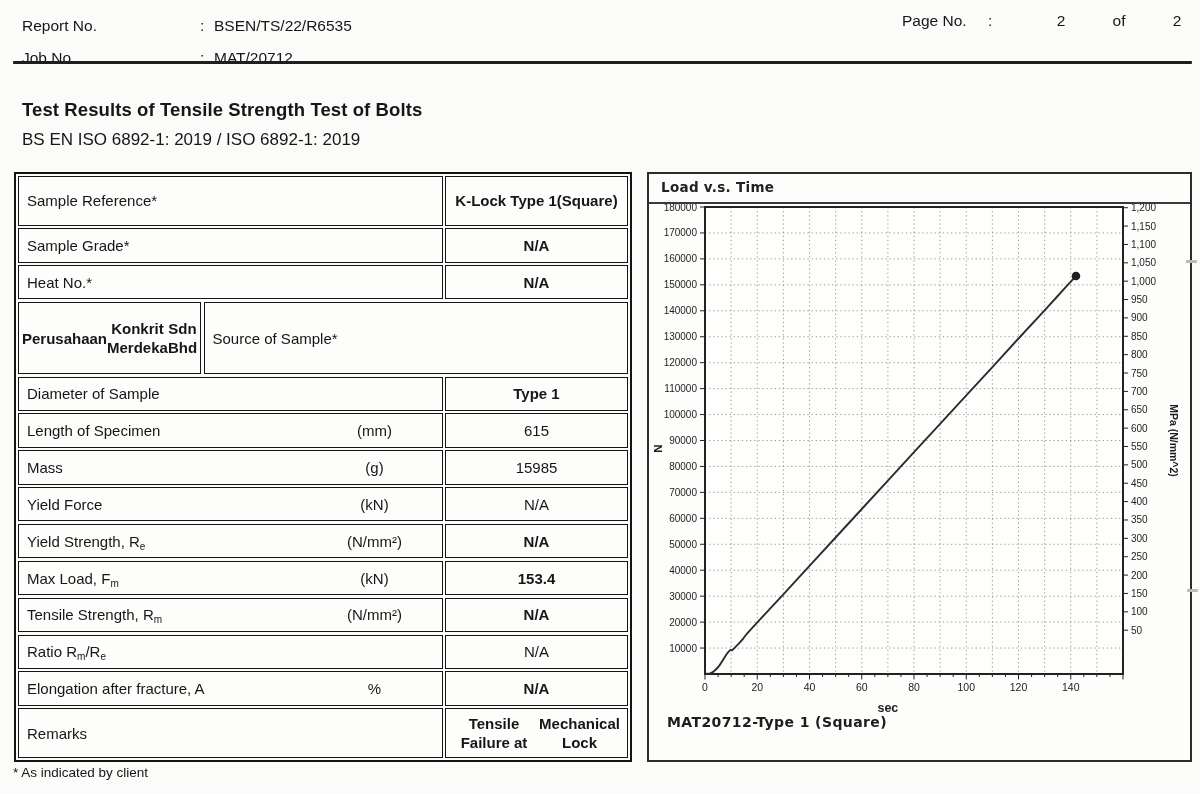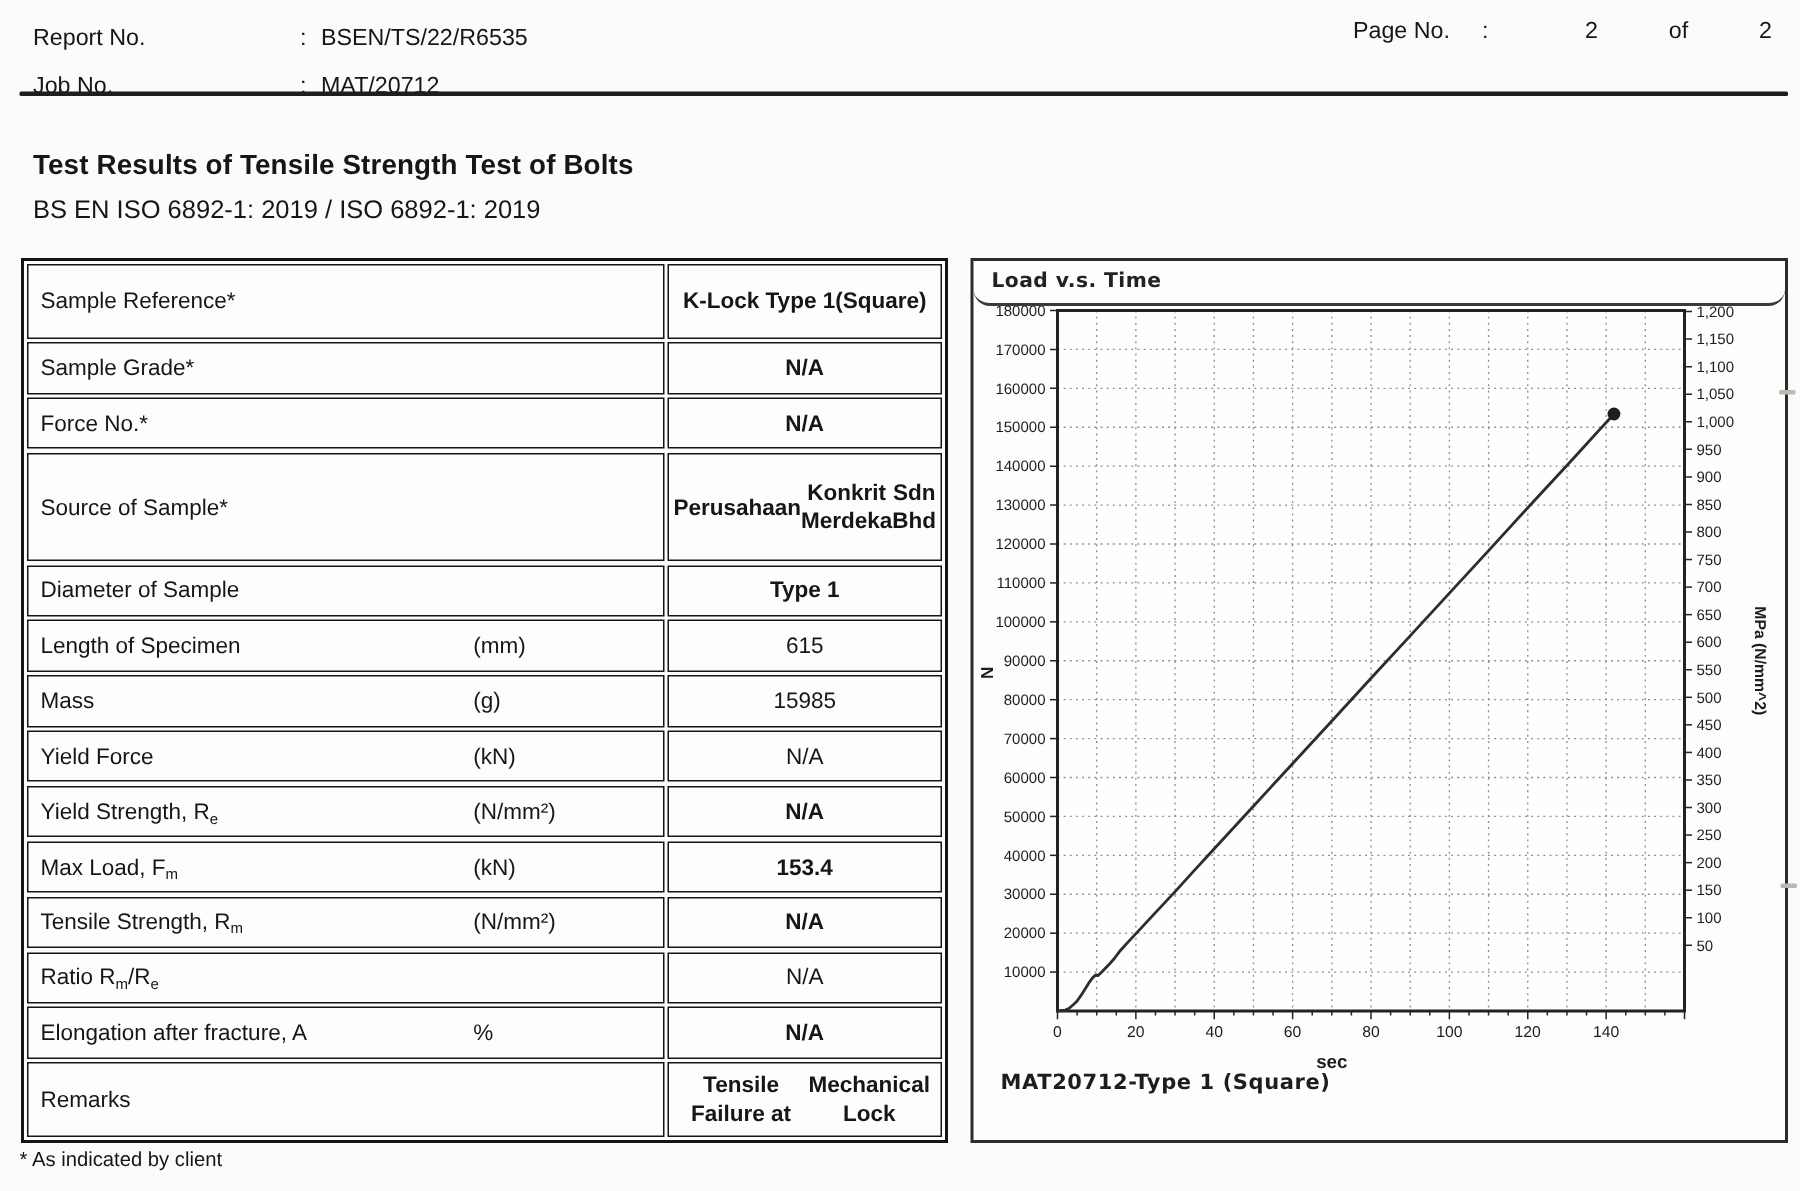--- a/index.html
+++ b/index.html
@@ -26,33 +26,33 @@
   .doc-sub{left:22px;top:130px;font-size:17px;}
   
   .tbl{left:14px;top:172px;width:618px;height:590px;box-sizing:border-box;
        border:2.5px solid #141414;padding:2px;background:#fcfcfb;
        display:flex;flex-direction:column;gap:2.5px;}
   .trow{display:flex;gap:2.5px;min-height:0;}
   .tcell{border:1.5px solid #141414;box-sizing:border-box;background:#fdfdfc;
          display:flex;align-items:center;font-size:15px;line-height:19px;}
   .c-left{flex:1;padding:3px 8px;}
   .c-left .lbl{flex:1;text-align:left;}
-  .c-left .unit{width:118px;}
+  .c-left .unit{width:118px;text-align:center;}
   .c-right{width:183px;justify-content:center;text-align:center;padding:3px 5px;
            flex-direction:row;}
   .c-right.bold{font-weight:bold;}
   sub{font-size:10px;vertical-align:-3px;line-height:0;}
   .footnote{left:13px;top:765px;font-size:13.5px;}
   
   .chart-box{left:647px;top:172px;width:545px;height:590px;box-sizing:border-box;
              border:2px solid #2c2c2c;background:#fdfdfc;}
   .chart-title{position:absolute;left:0;top:0;width:100%;height:30px;box-sizing:border-box;
                border-bottom:2px solid #3a3a3a;padding:5px 0 0 12px;
                font-family:"DejaVu Sans",sans-serif;font-weight:bold;font-size:13.5px;
-               letter-spacing:.3px;color:#222;border-radius:11px;}
+               letter-spacing:.3px;color:#222;}
   .chart-svg{position:absolute;left:0;top:0;}
   .chart-caption{position:absolute;left:18px;top:540px;
                  font-family:"DejaVu Sans",sans-serif;font-weight:bold;font-size:14px;
                  letter-spacing:.4px;color:#1d1d1d;}
   
   .scan-mark{width:11px;height:3px;background:#b9b9b6;border-radius:1px;}
 </style>
 </head>
 <body>
 
@@ -97,36 +97,36 @@
       <div class="tcell c-left">
         <span class="lbl"><span>Sample Grade*</span></span>
         <span class="unit"></span>
       </div>
       <div class="tcell c-right bold">
         <div>N/A</div>
       </div>
     </div>
     <div class="trow" style="flex: 1 1 0px;">
       <div class="tcell c-left">
-        <span class="lbl"><span>Force No.*</span></span>
+        <span class="lbl"><span>Heat No.*</span></span>
         <span class="unit"></span>
       </div>
       <div class="tcell c-right bold">
         <div>N/A</div>
       </div>
     </div>
     <div class="trow" style="flex: 2.1 1 0px;">
-      <div class="tcell c-left">
-        <span class="lbl"><span>Source of Sample*</span></span>
-        <span class="unit"></span>
-      </div>
       <div class="tcell c-right bold">
         <div>Perusahaan</div>
         <div>Konkrit Merdeka</div>
         <div>Sdn Bhd</div>
+      </div>
+      <div class="tcell c-left">
+        <span class="lbl"><span>Source of Sample*</span></span>
+        <span class="unit"></span>
       </div>
     </div>
     <div class="trow" style="flex: 1 1 0px;">
       <div class="tcell c-left">
         <span class="lbl"><span>Diameter of Sample</span></span>
         <span class="unit"></span>
       </div>
       <div class="tcell c-right bold">
         <div>Type 1</div>
       </div>

